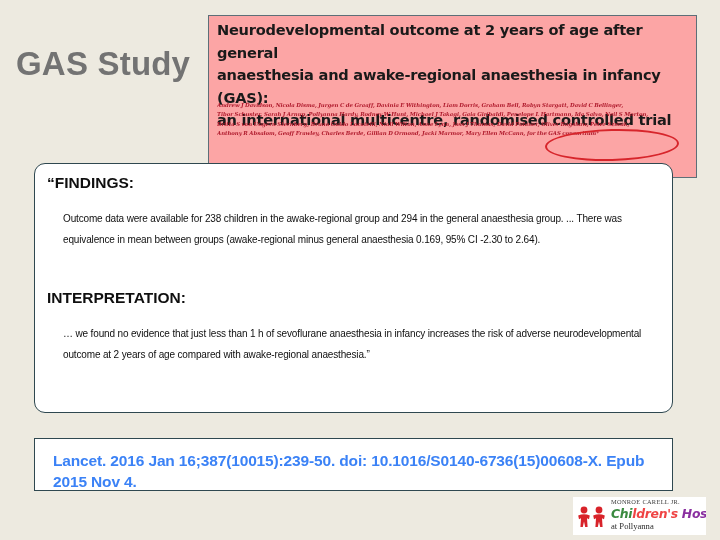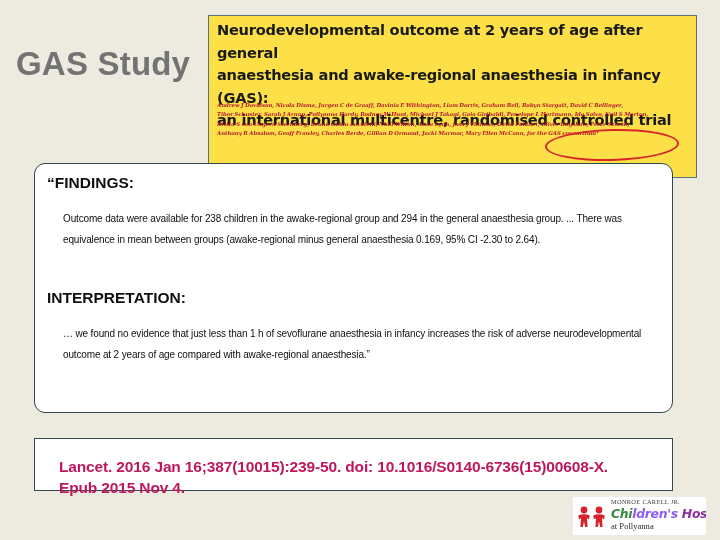--- a/index.html
+++ b/index.html
@@ -27,21 +27,21 @@
     white-space: nowrap;
   }
 
   
   .article-image {
     position: absolute;
     left: 208px;
     top: 15px;
     width: 489px;
     height: 163px;
-    background: #fde047;
+    background: #fca5a5;
     border: 1px solid #5d6f78;
     box-sizing: border-box;
     overflow: hidden;
   }
   .article-title {
     position: absolute;
     left: 8px;
     top: 3px;
     right: 4px;
     font-family: "DejaVu Sans", sans-serif;
@@ -120,23 +120,23 @@
     line-height: 20.5px;
     margin: 16px;
     letter-spacing: -0.15px;
   }
   .section-gap {
     height: 22px;
   }
   .citation-text {
     font-size: 15.5px;
     font-weight: bold;
-    color: #be185d;
+    color: #3b82f6;
     line-height: 20.5px;
-    margin: 12px;
+    margin: 6px;
     letter-spacing: -0.15px;
   }
 
   
   .logo {
     position: absolute;
     left: 573px;
     top: 497px;
     width: 133px;
     height: 38px;
@@ -220,16 +220,16 @@
   <svg class="logo-figures" viewBox="0 0 34 22">
     <g fill="#d8232a">
       <circle cx="8" cy="4" r="3.4"></circle>
       <path d="M2.2 9.5 Q8 6.8 13.8 9.5 L13.0 13.2 L11.0 12.2 L11.6 21 L9.2 21 L8 15.5 L6.8 21 L4.4 21 L5.0 12.2 L3.0 13.2 Z"></path>
       <circle cx="23" cy="4" r="3.4"></circle>
       <path d="M17.2 9.5 Q23 6.8 28.8 9.5 L28.0 13.2 L26.0 12.2 L26.6 21 L24.2 21 L23 15.5 L21.8 21 L19.4 21 L20.0 12.2 L18.0 13.2 Z"></path>
     </g>
   </svg>
   <div class="logo-text">
     <div class="logo-line1">MONROE CARELL JR.</div>
-    <div class="logo-line2"><span style="color:#3a8a3f">Chi</span><span style="color:#8b5cf6">ldren's </span><span style="color:#8a2fa0">Hospital</span></div>
+    <div class="logo-line2"><span style="color:#3a8a3f">Chi</span><span style="color:#ef4444">ldren's </span><span style="color:#8a2fa0">Hospital</span></div>
     <div class="logo-line3">at Pollyanna</div>
   </div>
 </div>
 
 </body></html>

